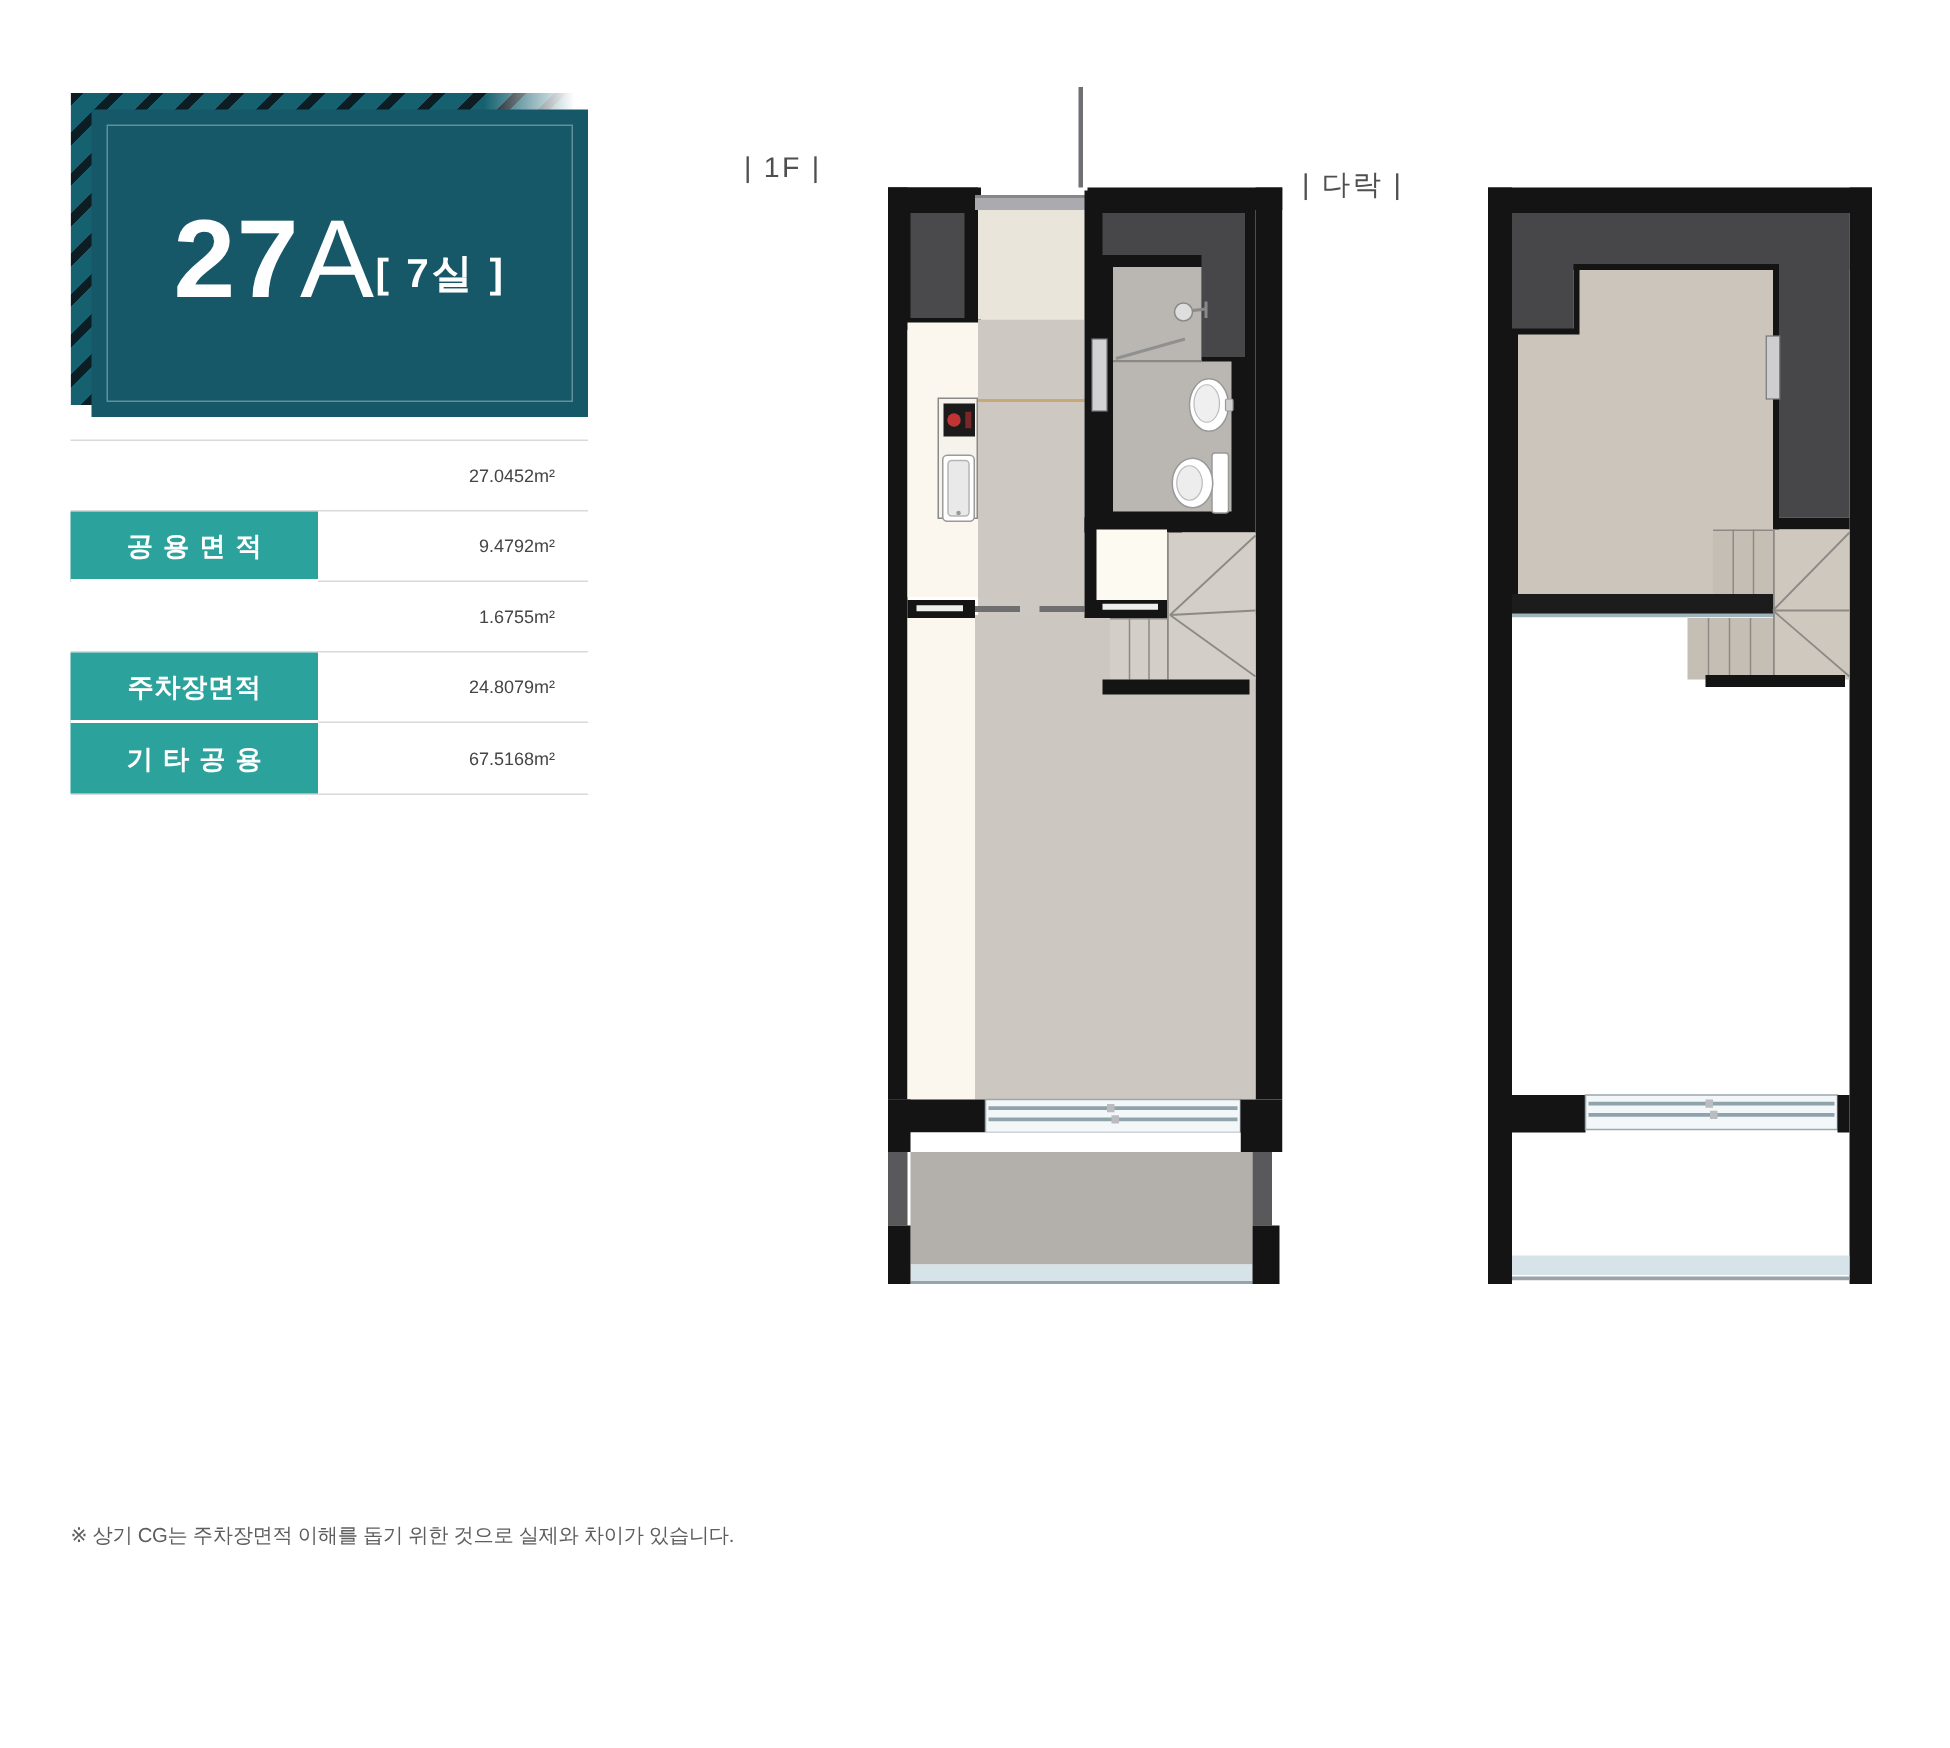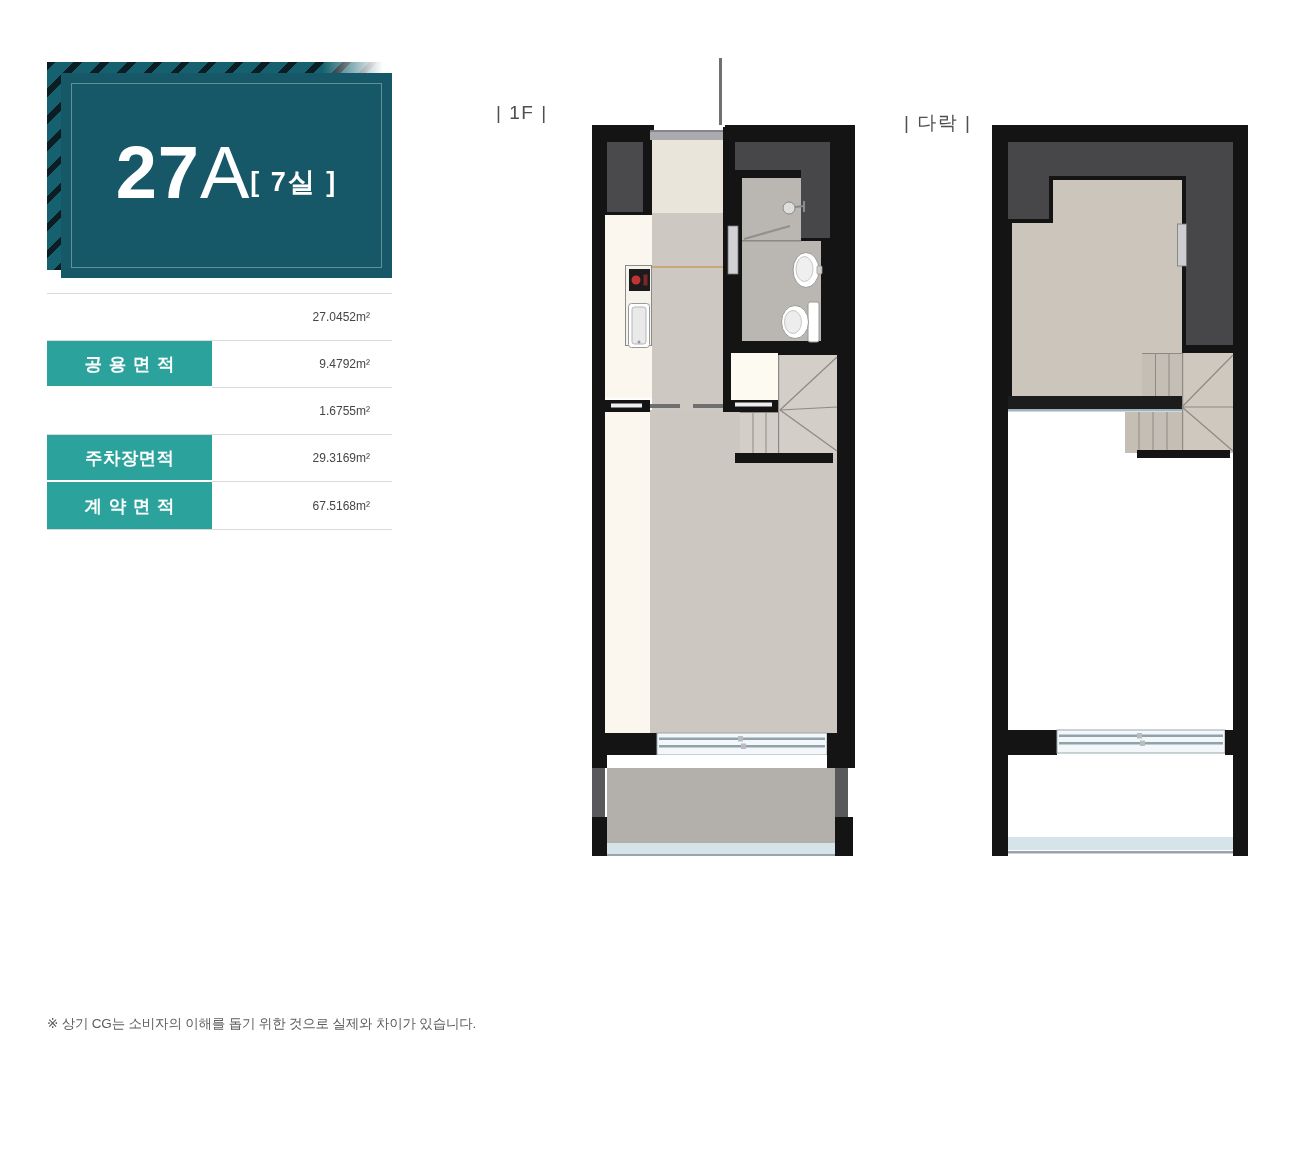--- a/index.html
+++ b/index.html
@@ -42,21 +42,21 @@
   .t-row:last-child .t-label{border-bottom:none;}
   .t-label.tight{letter-spacing:.02em;text-indent:.02em;}
   .t-value{
     flex:1;display:flex;align-items:center;justify-content:flex-end;
     padding-right:22px;color:#454545;font-size:12px;box-sizing:border-box;
   }
 
   
   .plan-label{color:#4f4f4f;font-size:19px;letter-spacing:1.5px;white-space:pre;}
   #label-1f{left:496px;top:102px;text-align:right;}
-  #label-attic{left:904px;top:110px;}
+  #label-attic{left:868px;top:110px;}
   .antenna{left:719px;top:58px;width:3px;height:67px;background:#707074;}
   #plan-1f{left:592px;top:120px;}
   #plan-attic{left:990px;top:120px;}
 
   
   .footer-note{left:47px;top:1015px;color:#5d5d5d;font-size:13.5px;letter-spacing:-0.2px;}
 </style>
 </head>
 <body style="--badge-teal: #165868; --badge-stripe: #16616f; --table-teal: #2ba39c;">
 
@@ -85,26 +85,26 @@
   </div>
   <div class="t-row">
     <div class="t-value">
         <span>1.6755</span>
         <span>m²</span>
       </div>
   </div>
   <div class="t-row">
     <div class="t-label tight">주차장면적</div>
     <div class="t-value">
-        <span>29.3169</span>
-        <span>m²</span>
-      </div>
-  </div>
-  <div class="t-row">
-    <div class="t-label">계약면적</div>
+        <span>24.8079</span>
+        <span>m²</span>
+      </div>
+  </div>
+  <div class="t-row">
+    <div class="t-label">기타공용</div>
     <div class="t-value">
         <span>67.5168</span>
         <span>m²</span>
       </div>
   </div>
 </div>
 
 <div class="abs plan-label" id="label-1f">| 1F |</div>
 <div class="abs plan-label" id="label-attic">| 다락 |</div>
 <div class="abs antenna"></div>
@@ -254,13 +254,13 @@
     <rect x="147" y="613" width="5" height="5.5" fill="#b9bdbf"></rect>
     <rect x="150" y="620.5" width="5" height="5.5" fill="#b9bdbf"></rect>
     <rect x="235" y="610" width="8" height="25" fill="#141414"></rect>
   </g>
   <g>
     <rect x="18" y="717" width="225" height="13" fill="#d6e4ea"></rect>
     <rect x="18" y="731" width="225" height="2.5" fill="#9aa4a8"></rect>
   </g>
 </svg>
 
-<div class="abs footer-note">※ 상기 CG는 소비자의 이해를 돕기 위한 것으로 실제와 차이가 있습니다.</div>
+<div class="abs footer-note">※ 상기 CG는 주차장면적 이해를 돕기 위한 것으로 실제와 차이가 있습니다.</div>
 
 </body></html>

